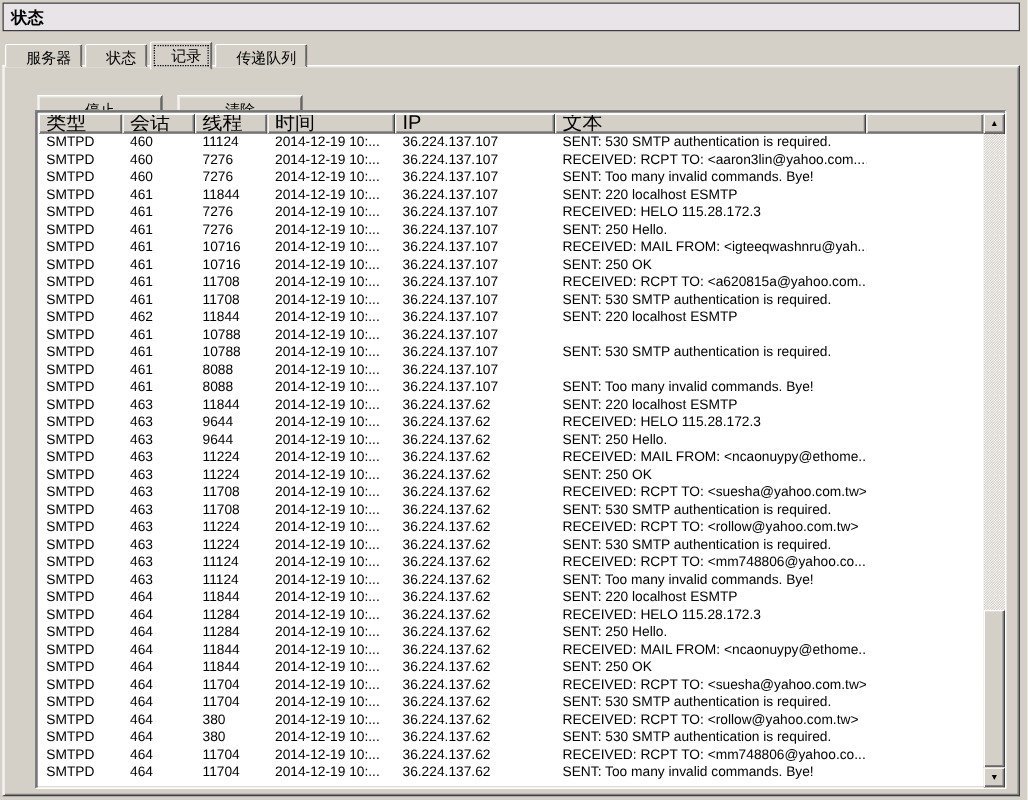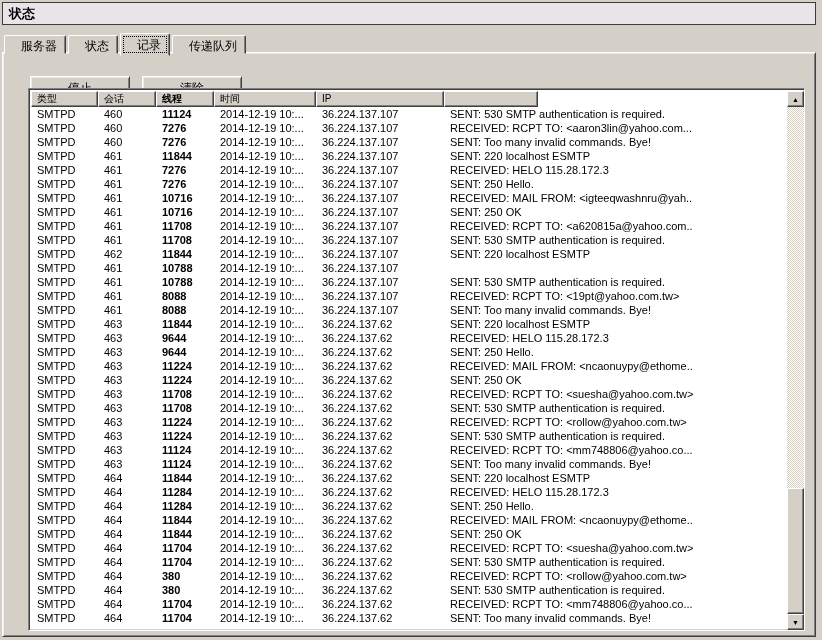--- a/index.html
+++ b/index.html
@@ -54,35 +54,35 @@
   .listview {
     position:absolute; left:28px; top:88px; width:777px; height:543px;
     background:#ffffff;
     border:1px solid; border-color:#808080 #ffffff #ffffff #808080;
     box-shadow:inset 1px 1px 0 #404040, inset -1px -1px 0 #d4d0c8;
     padding:2px; overflow:hidden;
   }
   .lv-client { position:relative; width:773px; height:539px; overflow:hidden; }
   .lv-header { position:absolute; left:0; top:0; width:756px; height:16px; display:flex; }
   .hcell {
-    height:16px; background:#d4d0c8; font-size:10px; line-height:14px;
+    height:16px; background:#d4d0c8; font-size:16px; line-height:14px;
     padding-left:5px; white-space:nowrap; overflow:hidden;
     border:1px solid; border-color:#ffffff #404040 #404040 #ffffff;
     box-shadow:inset -1px -1px 0 #808080;
     cursor:default; flex:none;
   }
   .lv-body { position:absolute; left:0; top:16px; width:756px; }
   .lv-row { display:flex; height:14px; background:#ffffff; }
   .cell {
     font-size:11px; line-height:14px; padding-left:6px;
     white-space:nowrap; overflow:hidden; flex:none;
   }
   .c-type    { width:67px; }
   .c-session { width:58px; }
-  .c-thread  { width:58px;font-weight:bold; }
+  .c-thread  { width:58px; }
   .c-time    { width:102px; }
   .c-ip      { width:128px; }
   .c-text    { width:249px; }
   .c-fill    { width:94px; }
   
   .scrollbar {
     position:absolute; right:0; top:0; width:17px; height:539px;
     background-color:#d4d0c8;
     background-image:
       linear-gradient(45deg,#ffffff 25%,transparent 25%,transparent 75%,#ffffff 75%),
@@ -124,20 +124,21 @@
 <button class="btn btn-clear">清除</button>
 
 <div class="listview">
   <div class="lv-client">
     <div class="lv-header">
       <div class="hcell c-type">类型</div>
       <div class="hcell c-session">会话</div>
       <div class="hcell c-thread">线程</div>
       <div class="hcell c-time">时间</div>
       <div class="hcell c-ip">IP</div>
+      <div class="hcell c-text">文本</div>
       <div class="hcell c-fill"></div>
     </div>
     <div class="lv-body" id="lv-body">
         <div class="lv-row">
           <div class="cell c-type">SMTPD</div>
           <div class="cell c-session">460</div>
           <div class="cell c-thread">11124</div>
           <div class="cell c-time">2014-12-19 10:...</div>
           <div class="cell c-ip">36.224.137.107</div>
           <div class="cell c-text">SENT: 530 SMTP authentication is required.</div>
@@ -236,21 +237,20 @@
           <div class="cell c-time">2014-12-19 10:...</div>
           <div class="cell c-ip">36.224.137.107</div>
           <div class="cell c-text">SENT: 530 SMTP authentication is required.</div>
         </div>
         <div class="lv-row">
           <div class="cell c-type">SMTPD</div>
           <div class="cell c-session">461</div>
           <div class="cell c-thread">8088</div>
           <div class="cell c-time">2014-12-19 10:...</div>
           <div class="cell c-ip">36.224.137.107</div>
-          <div class="cell c-text">RECEIVED: RCPT TO: &lt;19pt@yahoo.com.tw&gt;</div>
         </div>
         <div class="lv-row">
           <div class="cell c-type">SMTPD</div>
           <div class="cell c-session">461</div>
           <div class="cell c-thread">8088</div>
           <div class="cell c-time">2014-12-19 10:...</div>
           <div class="cell c-ip">36.224.137.107</div>
           <div class="cell c-text">SENT: Too many invalid commands. Bye!</div>
         </div>
         <div class="lv-row">

